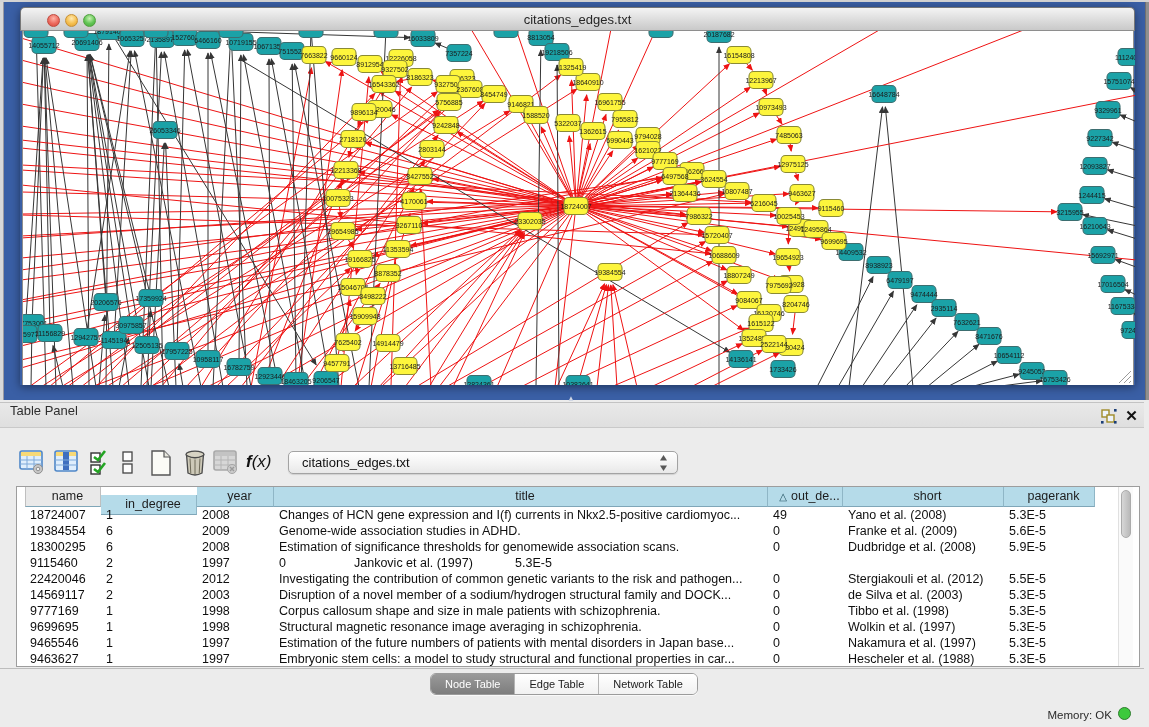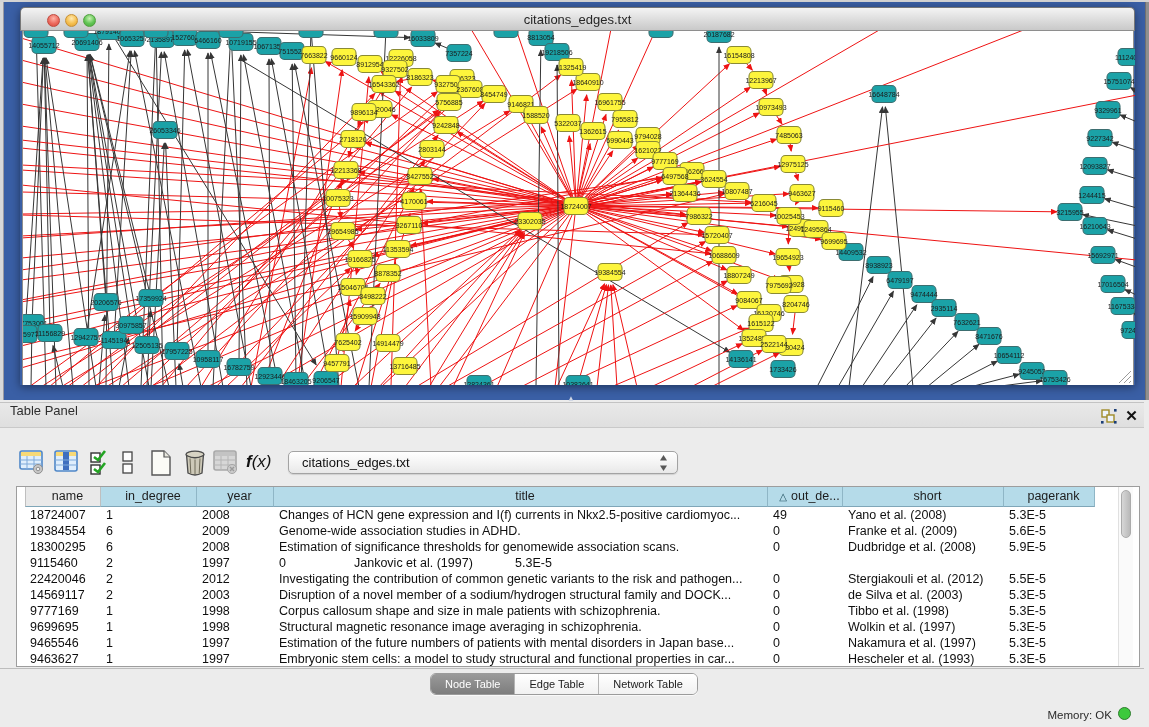--- a/index.html
+++ b/index.html
@@ -723,21 +723,21 @@
       <svg id="combo-arrows" viewBox="0 0 9 18">
         <path d="M4.5 1 L8 6.5 L1 6.5 Z" fill="#585858"></path>
         <path d="M4.5 17 L8 11.5 L1 11.5 Z" fill="#585858"></path>
       </svg>
     </div>
   </div>
 
   <div id="table-wrap">
     <div id="thead">
         <div class="th first" style="width: 76px;"><span>name</span></div>
-        <div class="th" style="width: 96px;"><span>in_degree</span></div>
+        <div class="th" style="width: 96px; margin-top: 8px;"><span>in_degree</span></div>
         <div class="th" style="width: 77px;"><span>year</span></div>
         <div class="th" style="width: 494px;"><span>title</span></div>
         <div class="th" style="width: 75px;"><span class="sort-tri">△</span><span>out_de...</span></div>
         <div class="th" style="width: 161px;"><span>short</span></div>
         <div class="th" style="width: 91px;"><span>pagerank</span></div>
       </div>
     <div id="tbody">
         <div class="tr">
           <div class="td" style="width: 76px;">18724007</div>
           <div class="td" style="width: 96px;">1</div>
@@ -817,21 +817,21 @@
           <div class="td" style="width: 75px;">0</div>
           <div class="td" style="width: 161px;">Nakamura et al. (1997)</div>
           <div class="td" style="width: 91px;">5.3E-5</div>
         </div>
         <div class="tr">
           <div class="td" style="width: 76px;">9463627</div>
           <div class="td" style="width: 96px;">1</div>
           <div class="td" style="width: 77px;">1997</div>
           <div class="td" style="width: 494px;">Embryonic stem cells: a model to study structural and functional properties in car...</div>
           <div class="td" style="width: 75px;">0</div>
-          <div class="td" style="width: 161px;">Hescheler et al. (1993)</div>
+          <div class="td" style="width: 161px;">Hescheler et al. (1988)</div>
           <div class="td" style="width: 91px;">5.3E-5</div>
         </div>
       </div>
     <div id="vscroll">
       <div id="vthumb"></div>
     </div>
   </div>
 
   <div id="table-bottom-line"></div>
   <div id="tabs">

